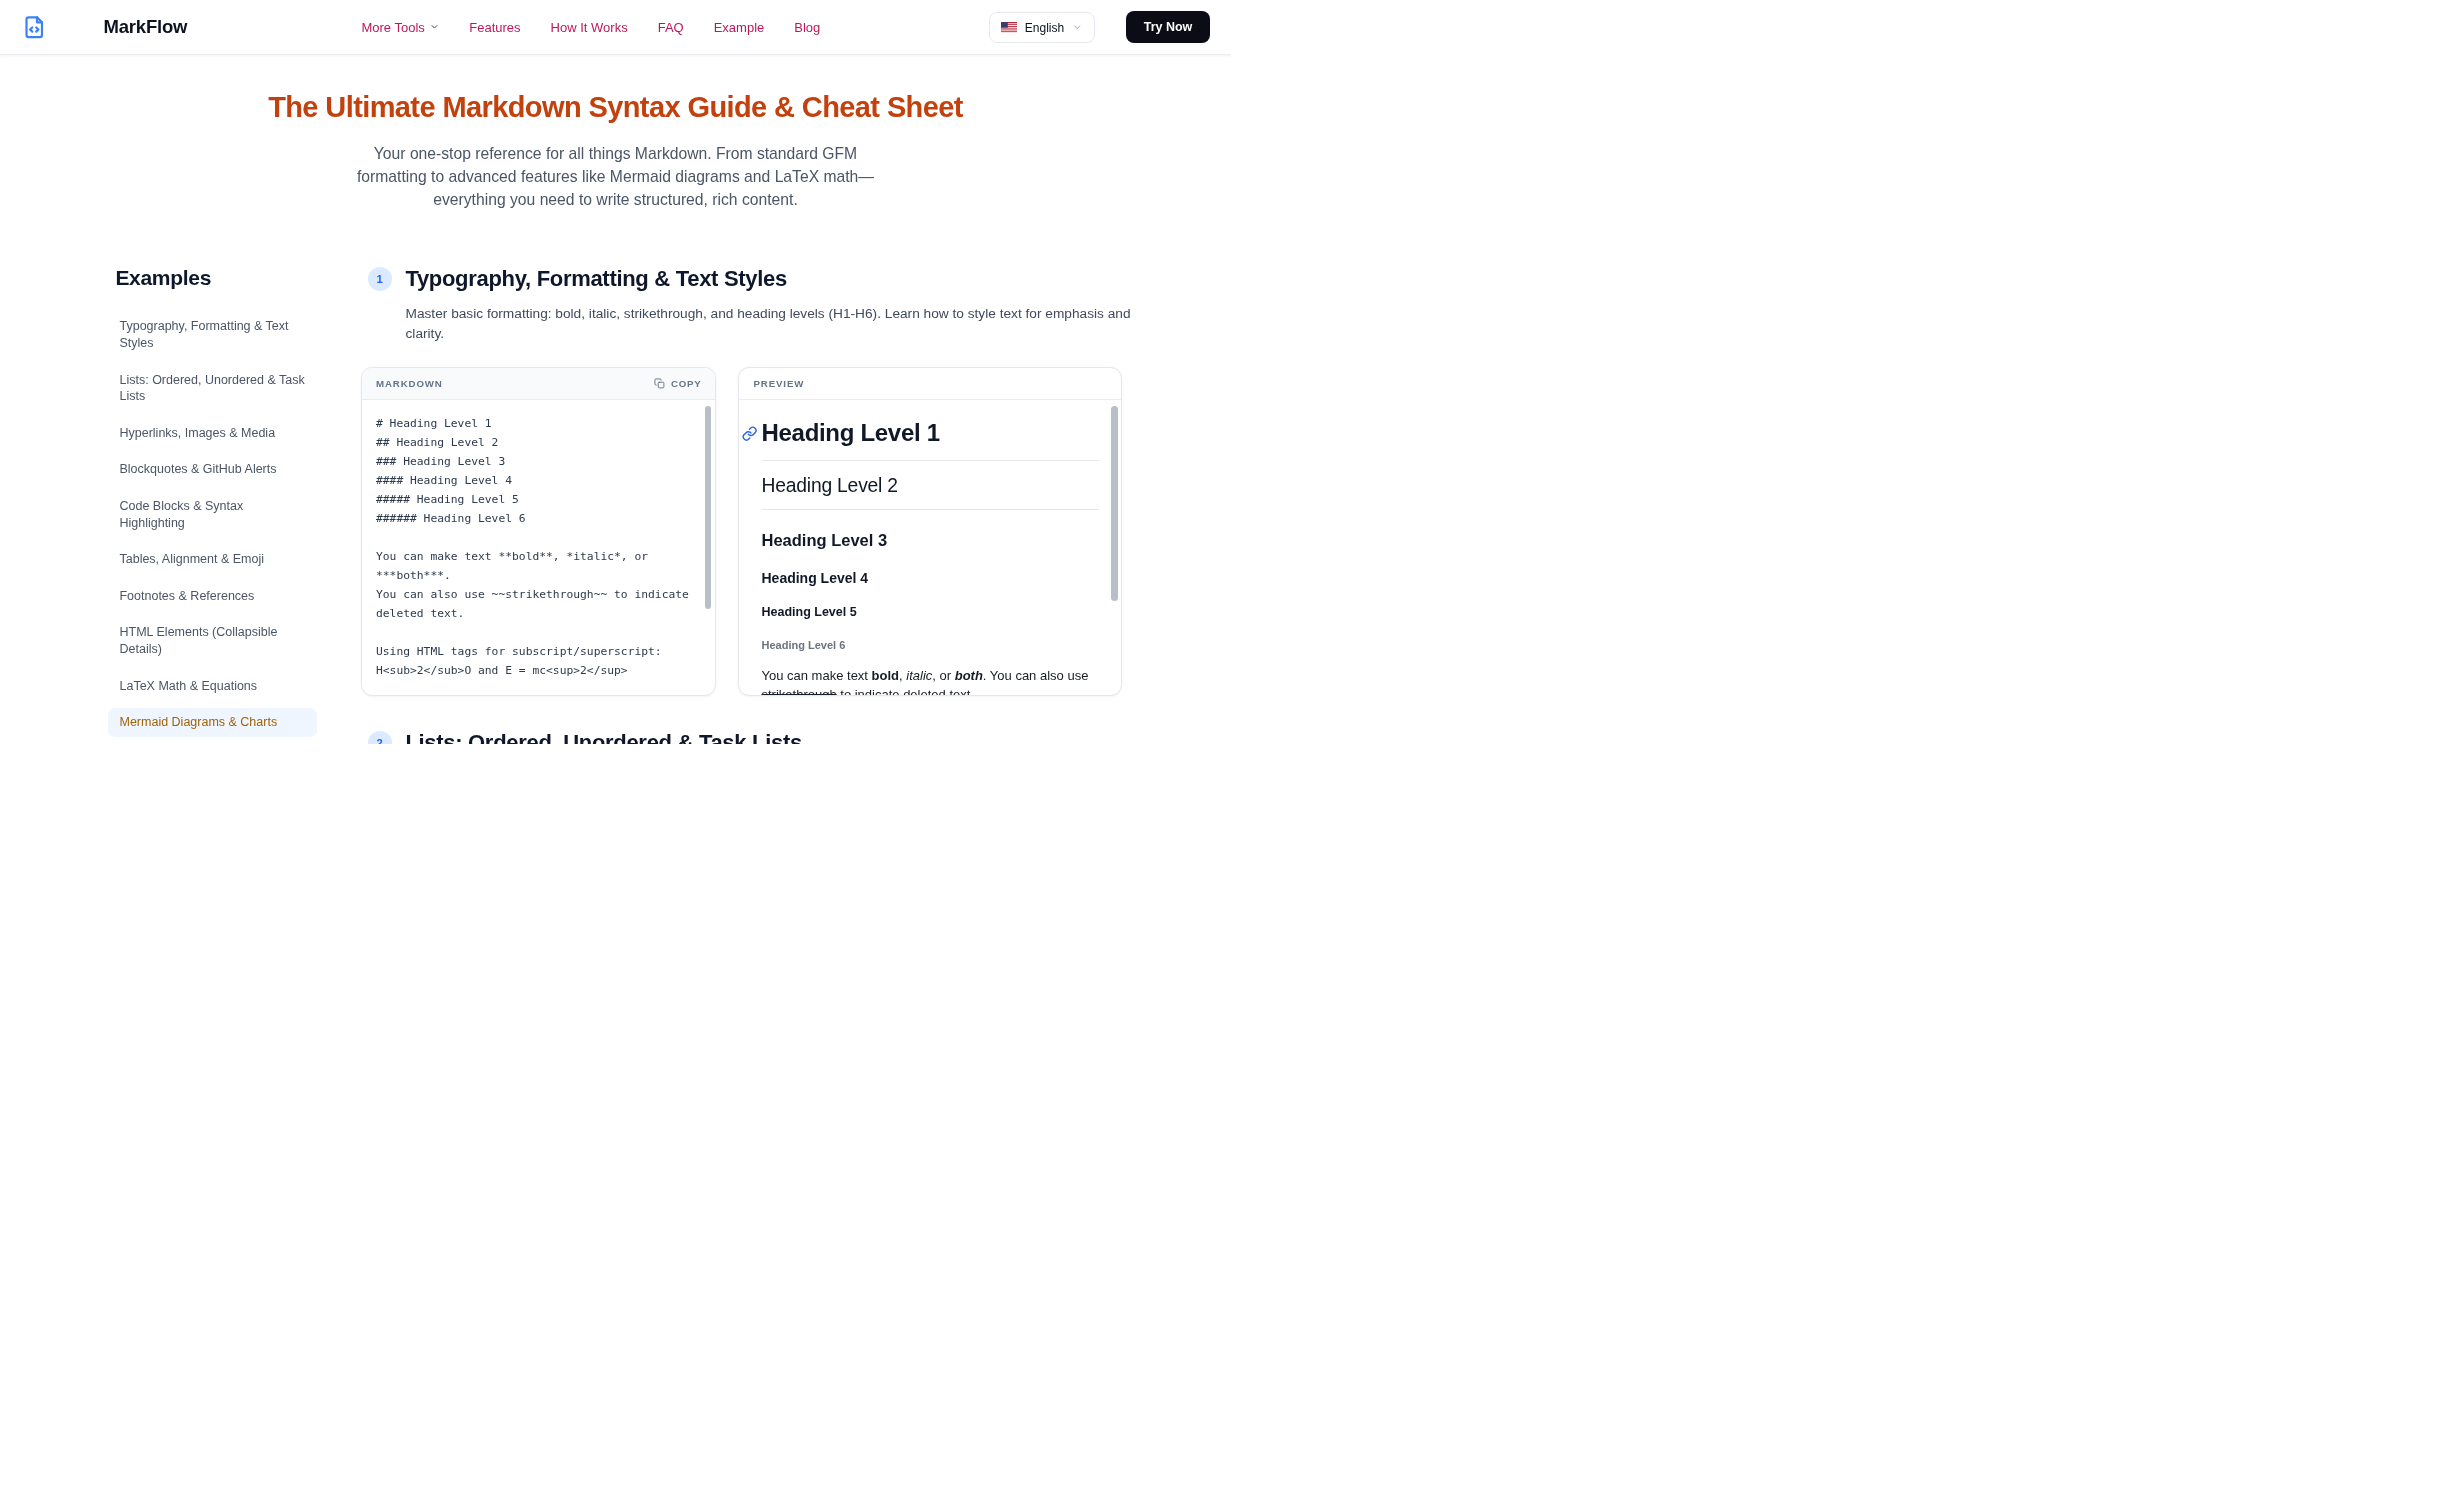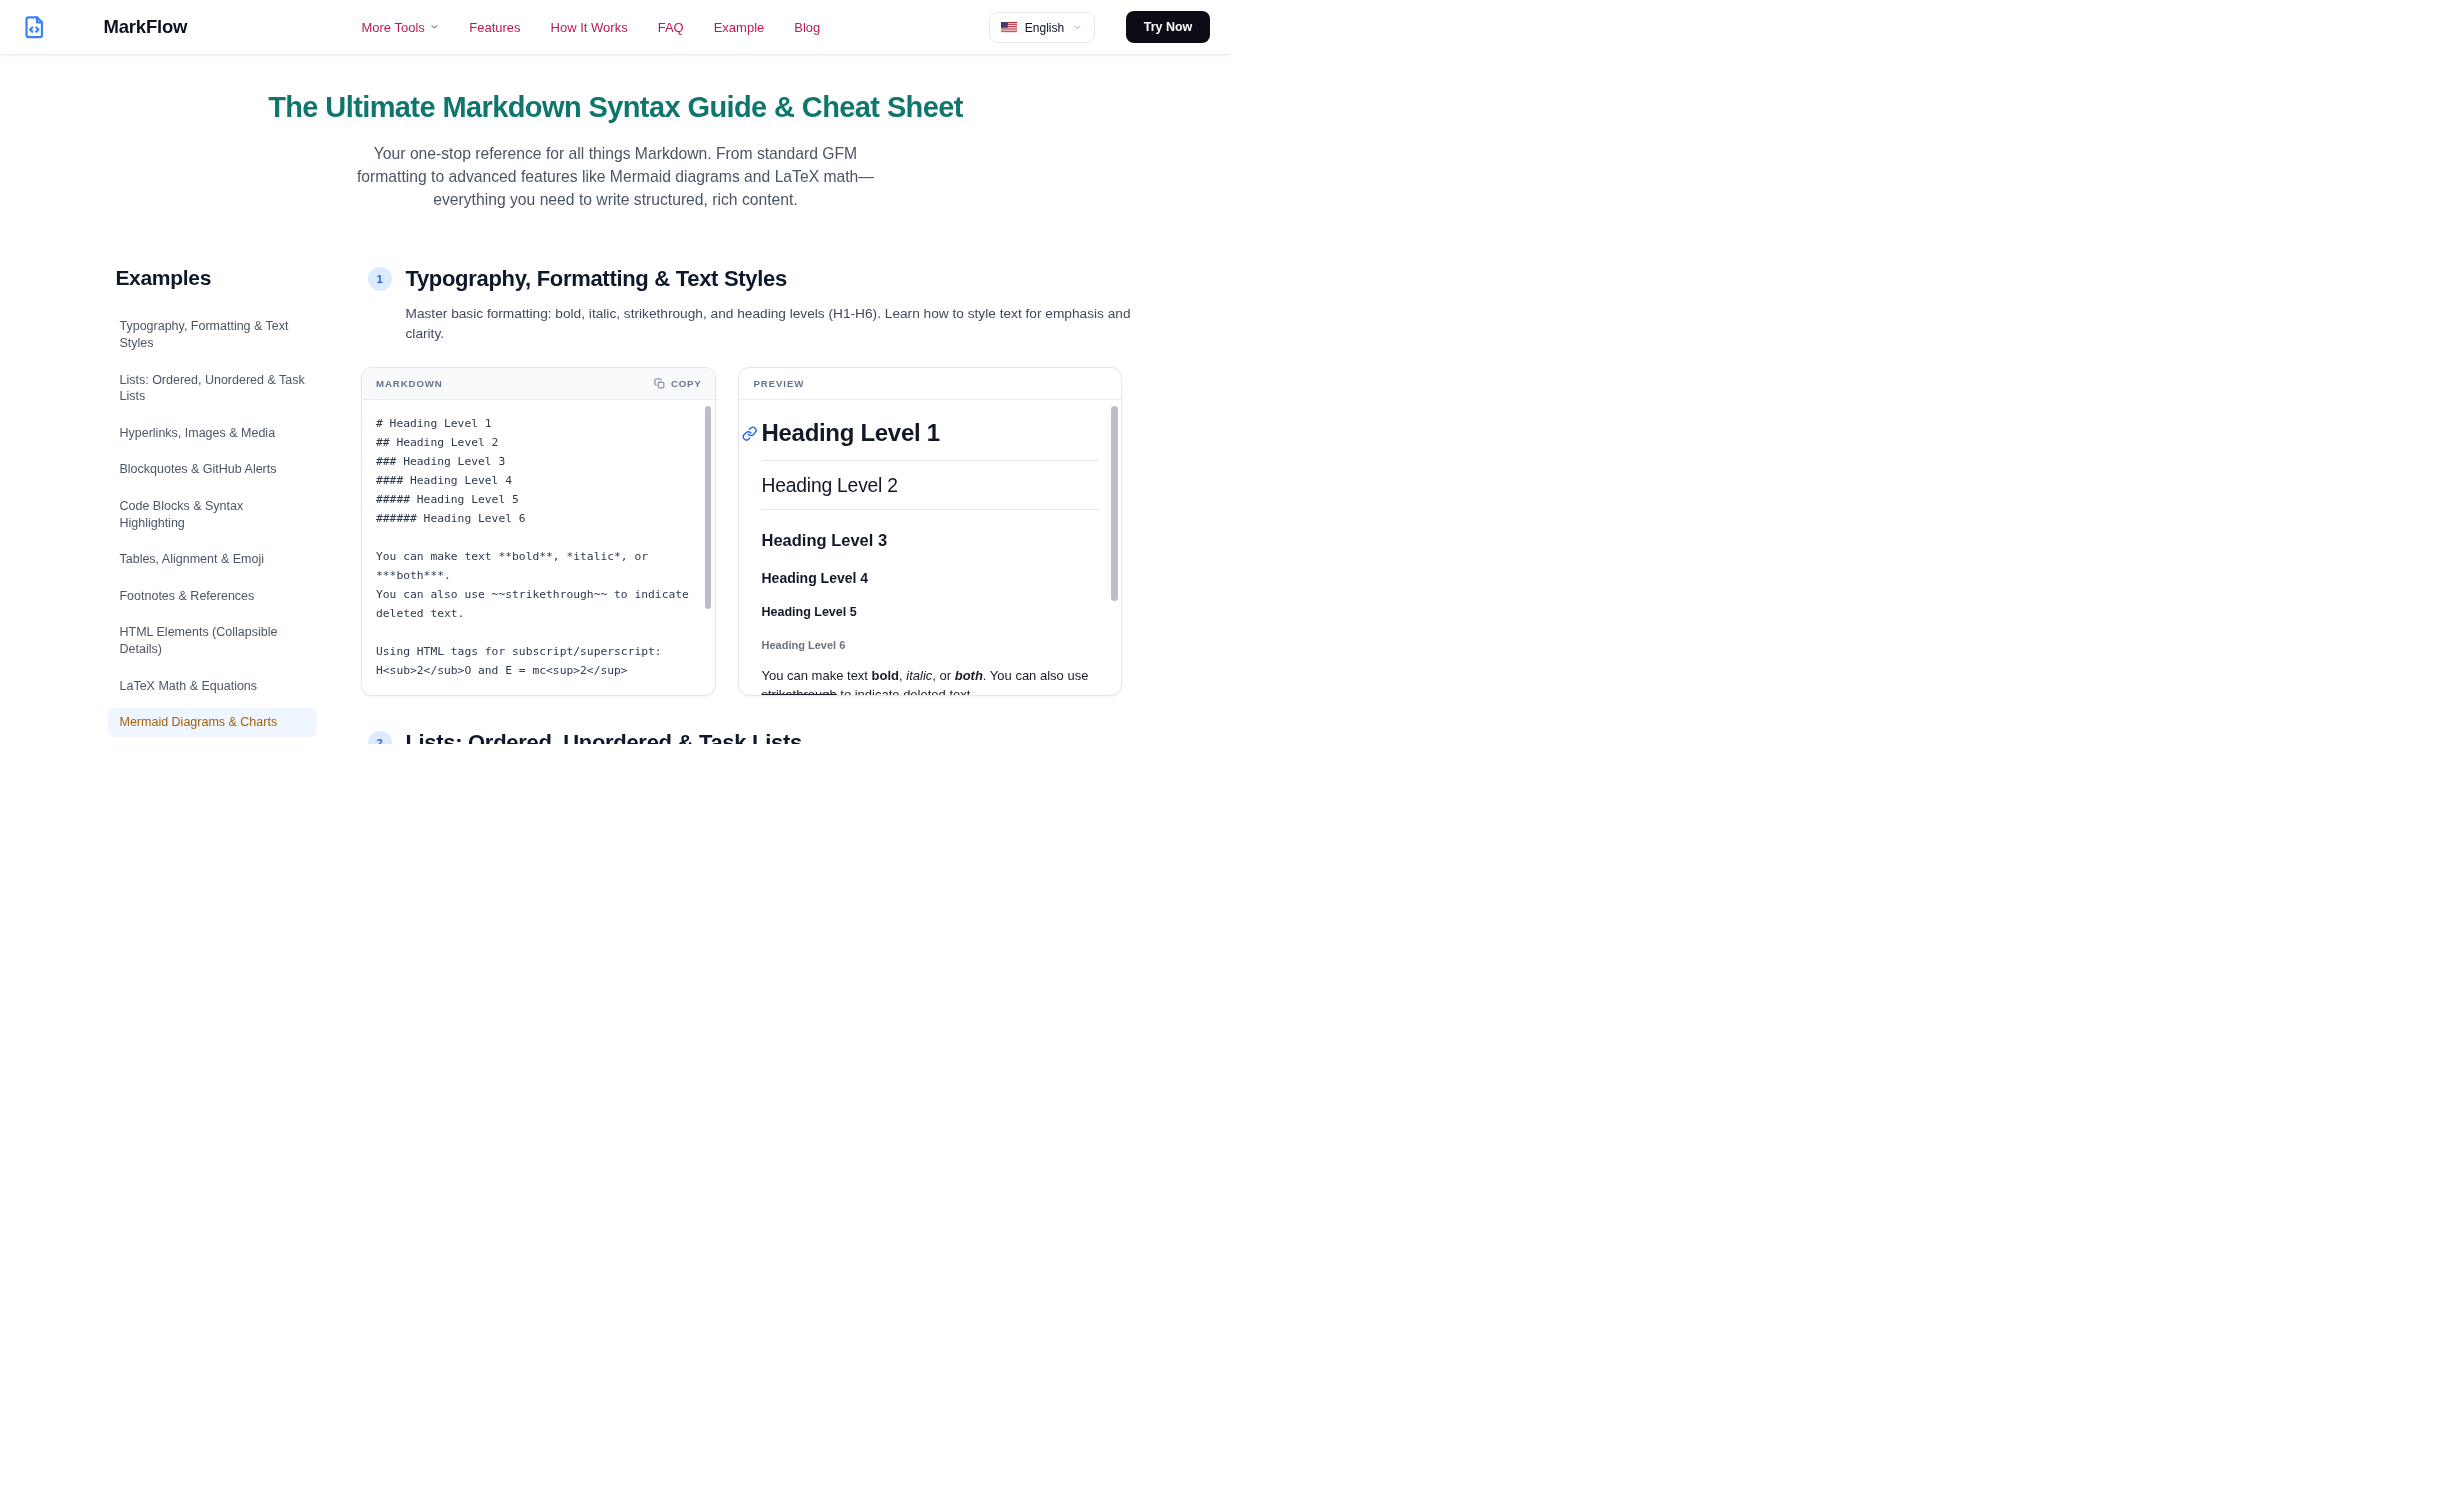--- a/index.html
+++ b/index.html
@@ -30,21 +30,21 @@
   }
   .btn-try {
     background:#0b0c15; color:#fff; border:none; border-radius:8px;
     padding:8.8px 17.7px; font-size:12.5px; font-weight:600; cursor:pointer;
     font-family:"Liberation Sans", sans-serif;
   }
 
   
   .hero { text-align:center; margin-top:36px; }
   .hero-title {
-    font-size:29px; font-weight:800; color:#0f766e; letter-spacing:-0.6px; white-space:nowrap;
+    font-size:29px; font-weight:800; color:#c2410c; letter-spacing:-0.6px; white-space:nowrap;
   }
   .hero-sub {
     margin:17.7px auto 0; max-width:547px; font-size:15.7px; line-height:1.47; color:#4b5565;
   }
 
   
   .layout { display:flex; margin:55px auto 0; width:1042px; align-items:flex-start; }
   .sidebar { width:222px; flex:none; padding-left:13.7px; margin-right:44px; }
   .sidebar-heading { font-size:21px; font-weight:700; color:#0f172a; letter-spacing:-0.3px; margin:0 0 22px 7.2px; }
   .side-list { list-style:none; }

